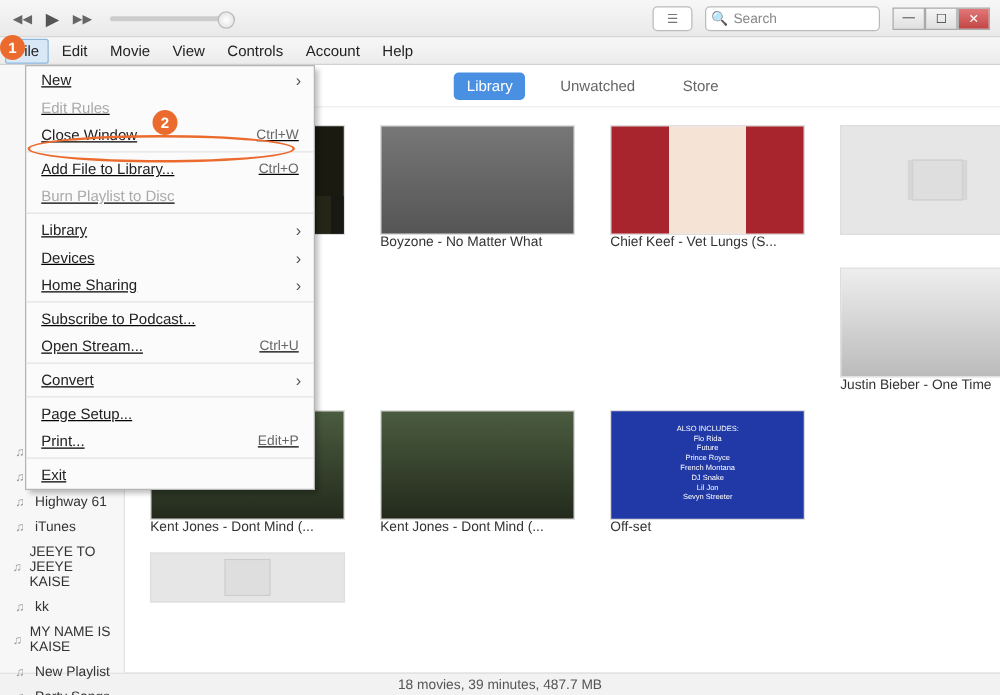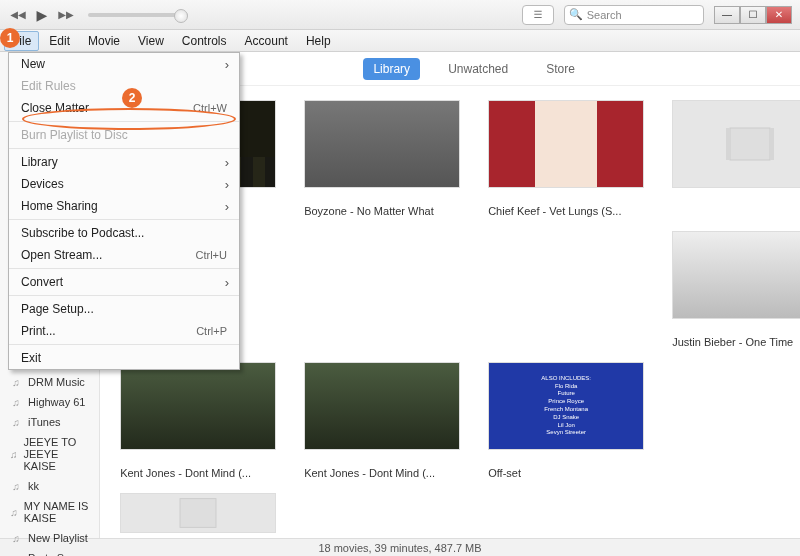--- a/index.html
+++ b/index.html
@@ -29,36 +29,36 @@
 .sidebar { width: 200px; border-right: 1px solid #e3e3e3; background:#f7f7f7; }
 .main { flex:1; display:flex; flex-direction:column; }
 
 .tabs { height: 34px; display:flex; align-items:center; justify-content:center; gap: 18px; font-size: 12px; color:#666; border-bottom:1px solid #eee; }
 .tab { padding: 4px 10px; border-radius:4px; }
 .tab.active { background:#4a90e2; color:#fff; }
 
 .grid { flex:1; overflow:hidden; padding: 14px 20px; display:grid; grid-template-columns: repeat(4, 1fr); column-gap: 28px; row-gap: 14px; align-content: start; }
 .card { width: 156px; }
 .thumb { width:156px; height:88px; background:#eee; border:1px solid #ddd; display:flex; align-items:center; justify-content:center; }
-.vtitle { font-size:11px; color:#333; margin-top:17px; white-space:nowrap; overflow:hidden; text-overflow:ellipsis; }
+.vtitle { font-size:11px; color:#333; margin-top:0; white-space:nowrap; overflow:hidden; text-overflow:ellipsis; }
 
 
 .film { background:#e6e6e6; }
 .film svg { opacity:.6; }
 
 
 .sb-list { list-style:none; padding-top:0; }
 .sb-item { display:flex; align-items:center; gap:6px; padding: 4px 10px; font-size:11px; color:#333; }
 .sb-icon { width:12px; height:12px; color:#999; display:flex; align-items:center; justify-content:center; font-size:10px;}
 
 
 .status { height:18px; background:#f2f2f2; border-top:1px solid #ddd; font-size:11px; color:#555; display:flex; align-items:center; justify-content:center; }
 
 
-.dropdown { position:absolute; left:8px; top:52px; width:232px; background:#fbfbfb; border:1px solid #b5b5b5; box-shadow: 3px 3px 4px rgba(0,0,0,.25); z-index: 50; }
+.dropdown { position:absolute; left:20px; top:52px; width:232px; background:#fbfbfb; border:1px solid #b5b5b5; box-shadow: 3px 3px 4px rgba(0,0,0,.25); z-index: 50; text-decoration: underline; }
 .dd-item { font-size:12px; color:#222; padding:4px 12px; display:flex; justify-content:space-between; align-items:center; position:relative; }
 .dd-item.disabled { color:#aaa; }
 .dd-sub::after { content:"›"; position:absolute; right:10px; color:#555; font-size:13px; }
 .dd-sep { height:1px; background:#e3e3e3; margin:2px 0; }
 .dd-item .sc { color:#666; font-size:11px; }
 
 
 .ann { position:absolute; width:20px; height:20px; border-radius:50%; background:#eb6b2e; color:#fff; font-size:12px; font-weight:bold; display:flex; align-items:center; justify-content:center; z-index:60; }
 .ann-oval { position:absolute; border:2px solid #eb6b2e; border-radius:50%/50%; z-index:55; }
 
@@ -225,24 +225,28 @@
 <div class="status">18 movies, 39 minutes, 487.7 MB</div>
 
 <div class="dropdown">
   <div class="dd-item dd-sub">
       <span>New</span>
     </div>
   <div class="dd-item disabled">
       <span>Edit Rules</span>
     </div>
   <div class="dd-item">
-      <span>Close Matter</span>
+      <span>Close Window</span>
       <span class="sc">Ctrl+W</span>
     </div>
   <div class="dd-sep"></div>
+  <div class="dd-item">
+      <span>Add File to Library...</span>
+      <span class="sc">Ctrl+O</span>
+    </div>
   <div class="dd-item disabled">
       <span>Burn Playlist to Disc</span>
     </div>
   <div class="dd-sep"></div>
   <div class="dd-item dd-sub">
       <span>Library</span>
     </div>
   <div class="dd-item dd-sub">
       <span>Devices</span>
     </div>
@@ -260,21 +264,21 @@
   <div class="dd-sep"></div>
   <div class="dd-item dd-sub">
       <span>Convert</span>
     </div>
   <div class="dd-sep"></div>
   <div class="dd-item">
       <span>Page Setup...</span>
     </div>
   <div class="dd-item">
       <span>Print...</span>
-      <span class="sc">Ctrl+P</span>
+      <span class="sc">Edit+P</span>
     </div>
   <div class="dd-sep"></div>
   <div class="dd-item">
       <span>Exit</span>
     </div>
 </div>
 
 <div class="ann" style="left:0px; top:28px;">1</div>
 <div class="ann" style="left:122px; top:88px;">2</div>
 <div class="ann-oval" style="left:22px; top:108px; width:214px; height:22px;"></div>

